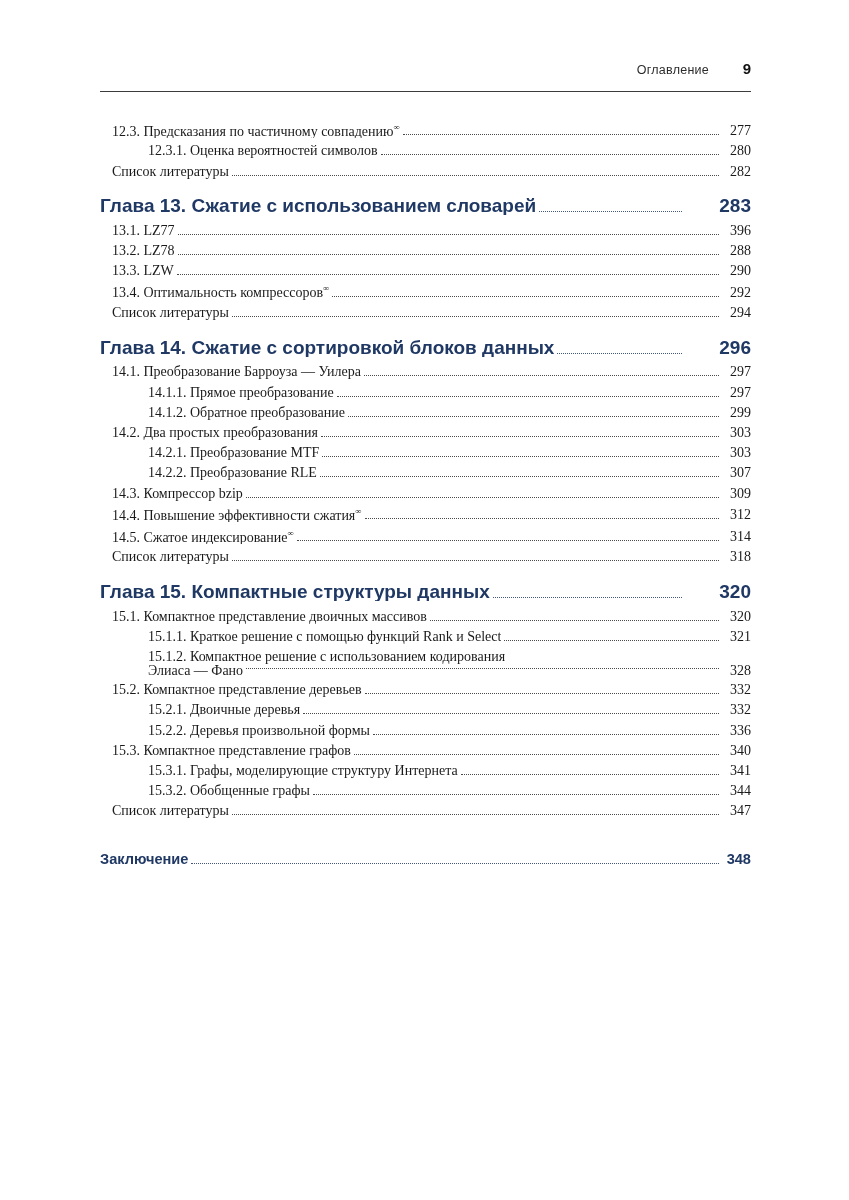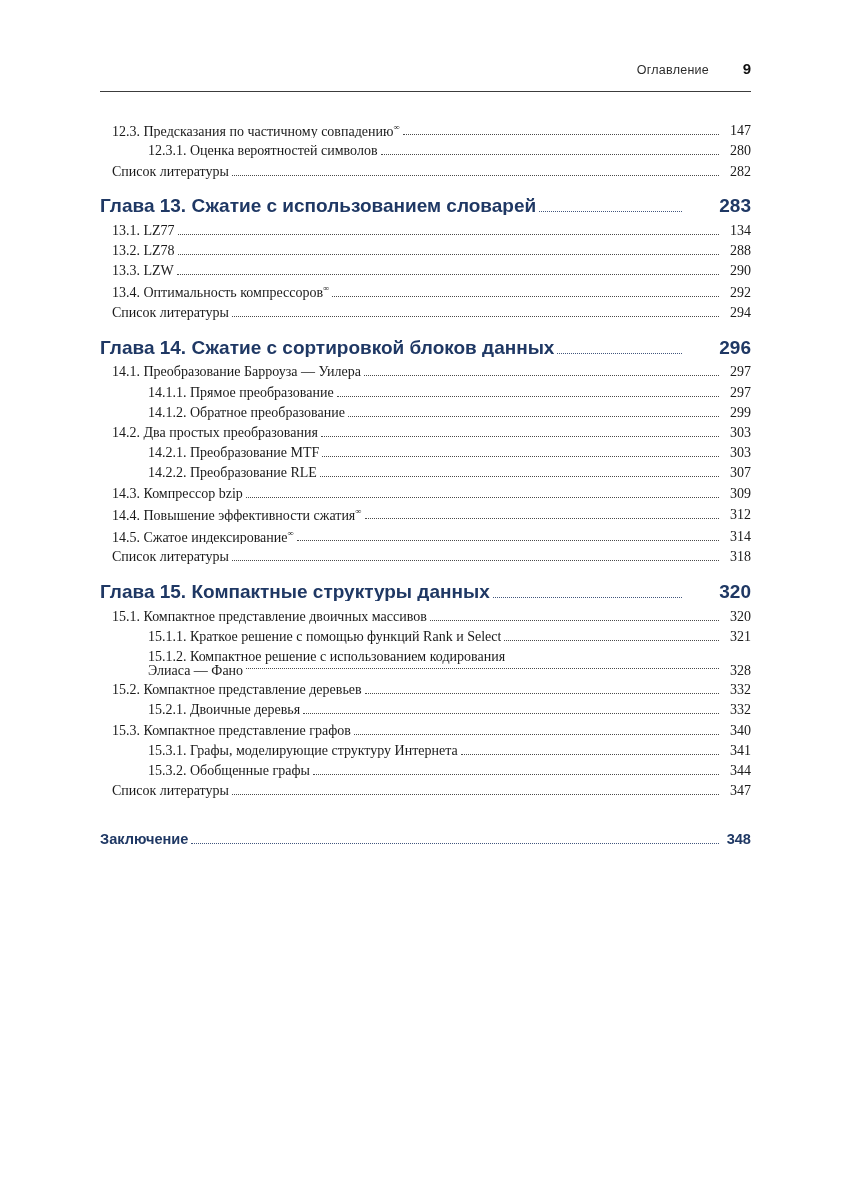--- a/index.html
+++ b/index.html
@@ -158,41 +158,41 @@
     <span class="rh-title">Оглавление</span>
     <span class="rh-page">9</span>
   </div>
 
   <div class="rule"></div>
 
   <div class="toc" id="toc-list">
       <div class="row section lvl-1">
         <span class="label">12.3. Предсказания по частичному совпадению<span class="sup">∞</span></span>
         <span class="dots"></span>
-        <span class="pg">147</span>
+        <span class="pg">277</span>
       </div>
       <div class="row section lvl-2">
         <span class="label">12.3.1. Оценка вероятностей символов</span>
         <span class="dots"></span>
         <span class="pg">280</span>
       </div>
       <div class="row biblio lvl-1">
         <span class="label">Список литературы</span>
         <span class="dots"></span>
         <span class="pg">282</span>
       </div>
       <div class="row chapter lvl-chapter">
         <span class="label">Глава 13. Сжатие с использованием словарей</span>
         <span class="dots"></span>
         <span class="pg">283</span>
       </div>
       <div class="row section lvl-1">
         <span class="label">13.1. LZ77</span>
         <span class="dots"></span>
-        <span class="pg">134</span>
+        <span class="pg">396</span>
       </div>
       <div class="row section lvl-1">
         <span class="label">13.2. LZ78</span>
         <span class="dots"></span>
         <span class="pg">288</span>
       </div>
       <div class="row section lvl-1">
         <span class="label">13.3. LZW</span>
         <span class="dots"></span>
         <span class="pg">290</span>
@@ -288,20 +288,25 @@
       <div class="row section lvl-1">
         <span class="label">15.2. Компактное представление деревьев</span>
         <span class="dots"></span>
         <span class="pg">332</span>
       </div>
       <div class="row section lvl-2">
         <span class="label">15.2.1. Двоичные деревья</span>
         <span class="dots"></span>
         <span class="pg">332</span>
       </div>
+      <div class="row section lvl-2">
+        <span class="label">15.2.2. Деревья произвольной формы</span>
+        <span class="dots"></span>
+        <span class="pg">336</span>
+      </div>
       <div class="row section lvl-1">
         <span class="label">15.3. Компактное представление графов</span>
         <span class="dots"></span>
         <span class="pg">340</span>
       </div>
       <div class="row section lvl-2">
         <span class="label">15.3.1. Графы, моделирующие структуру Интернета</span>
         <span class="dots"></span>
         <span class="pg">341</span>
       </div>

